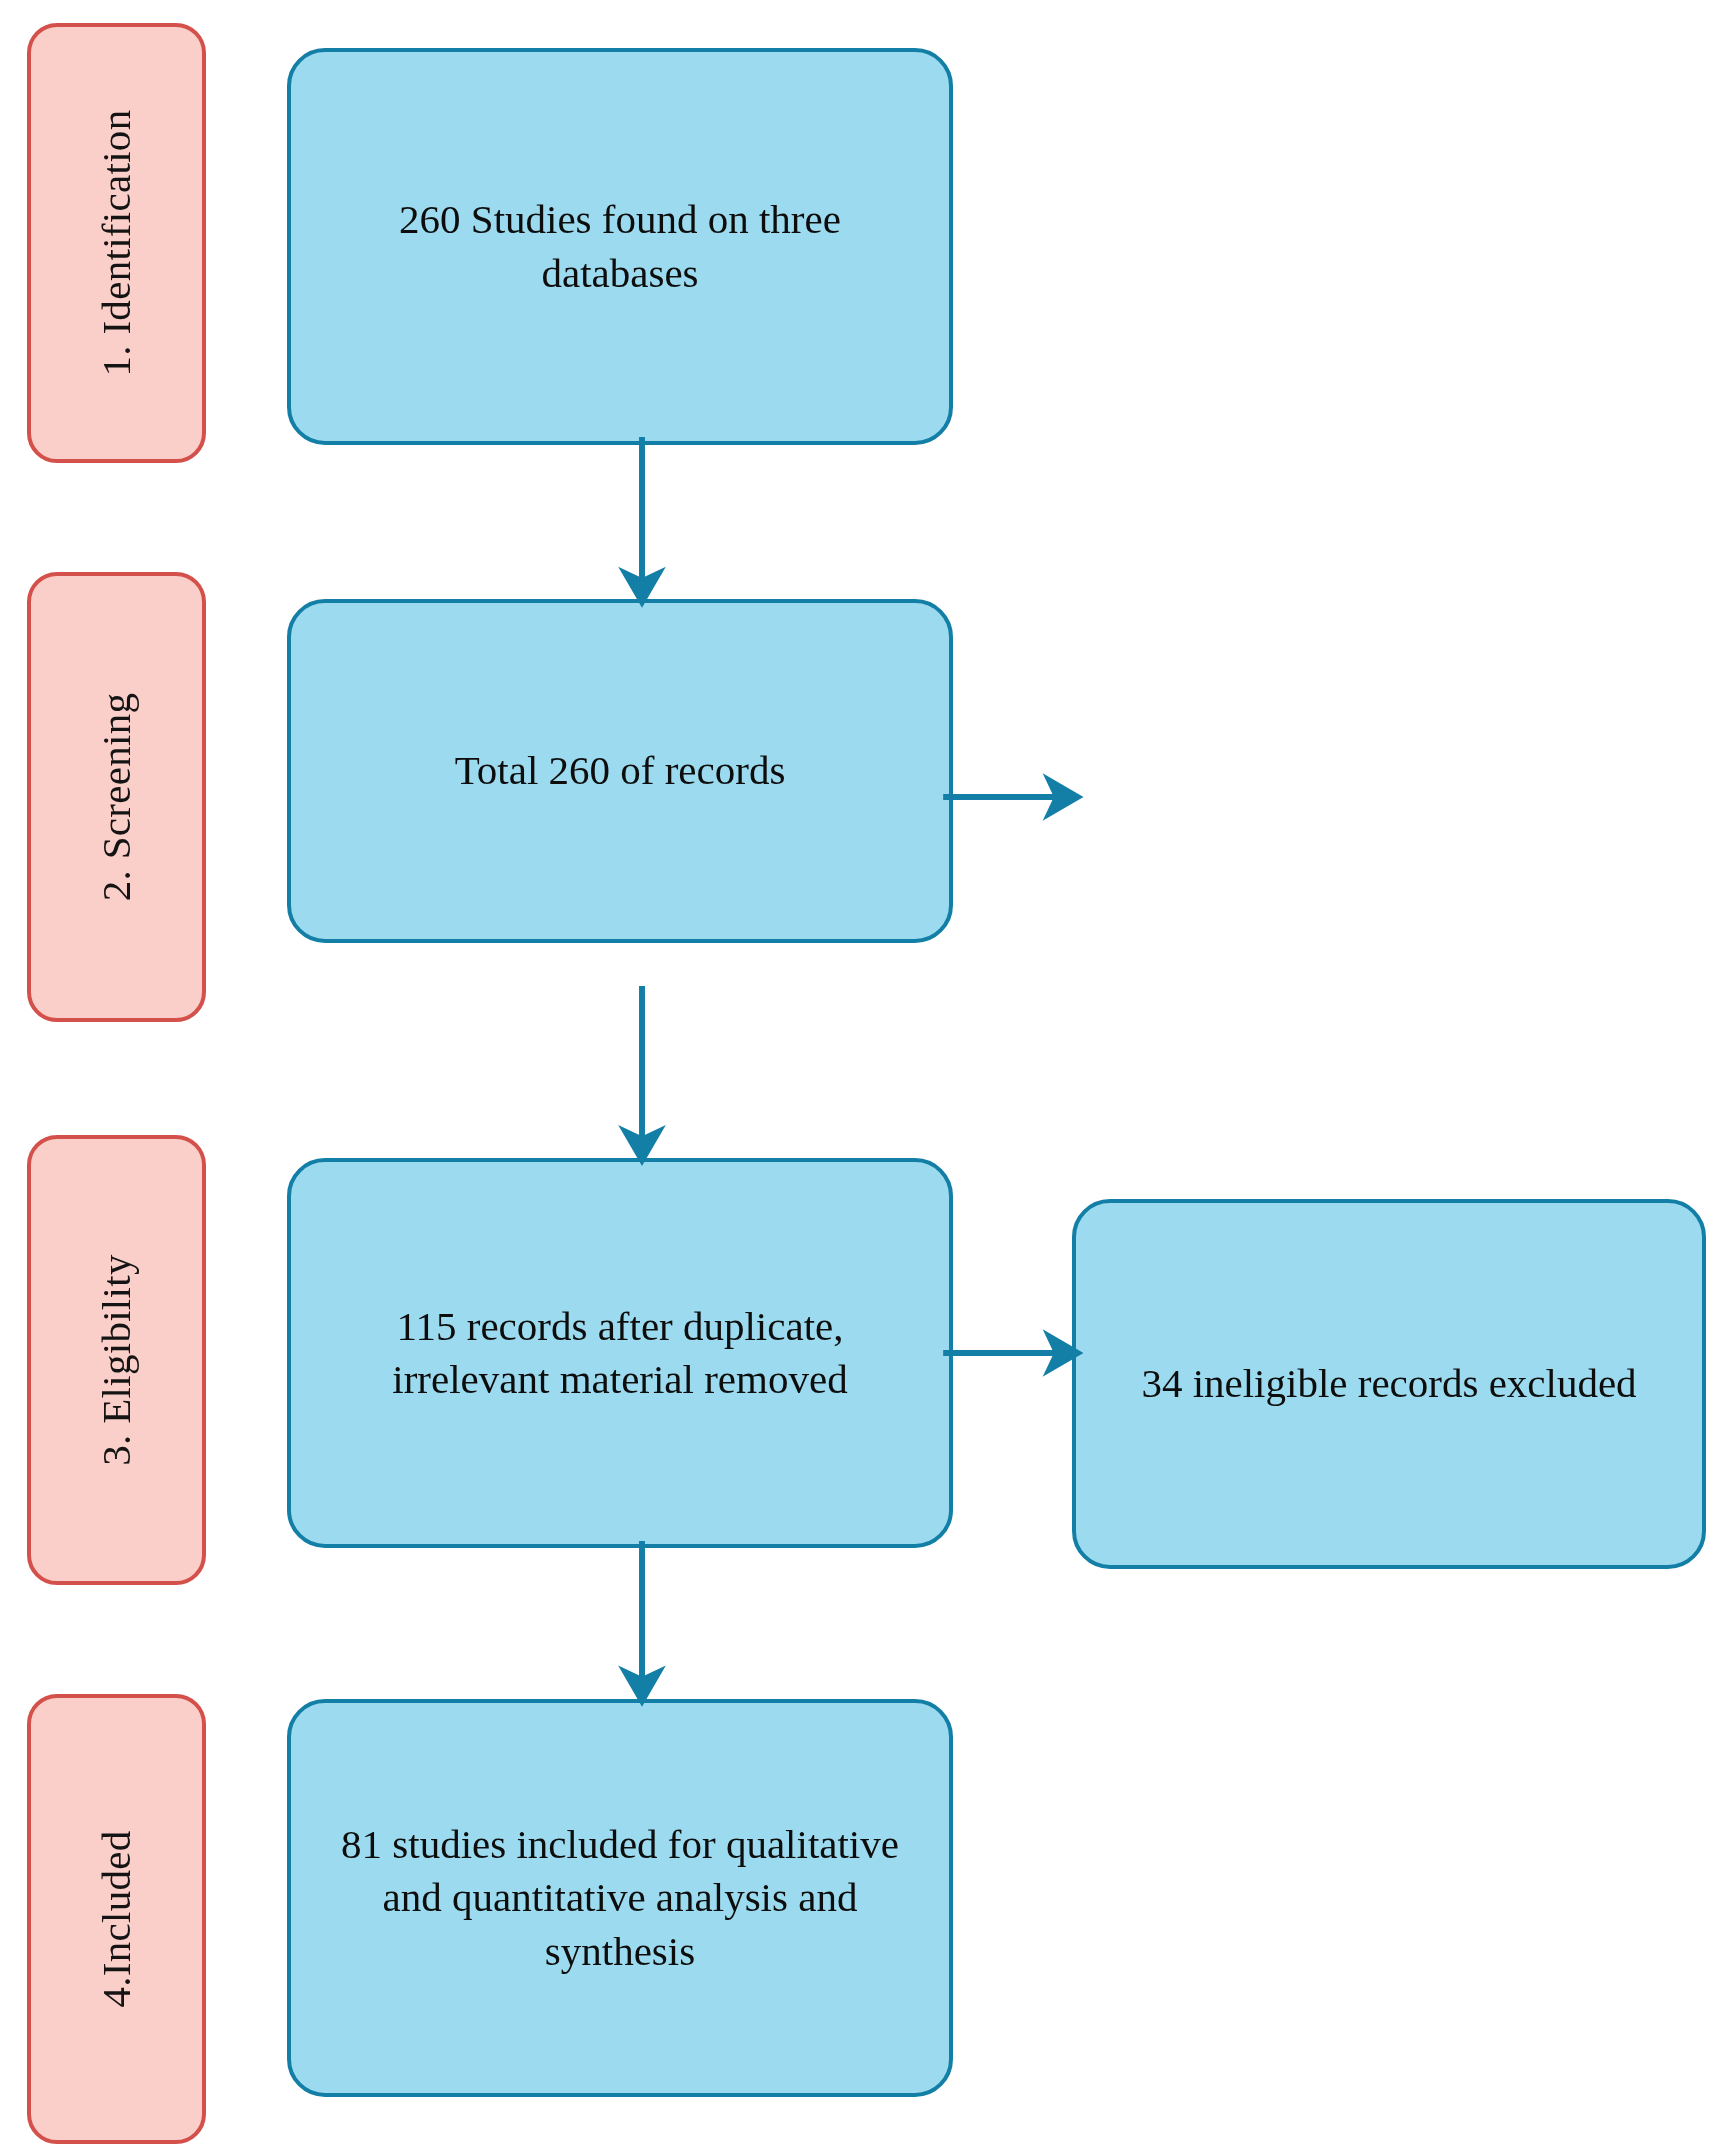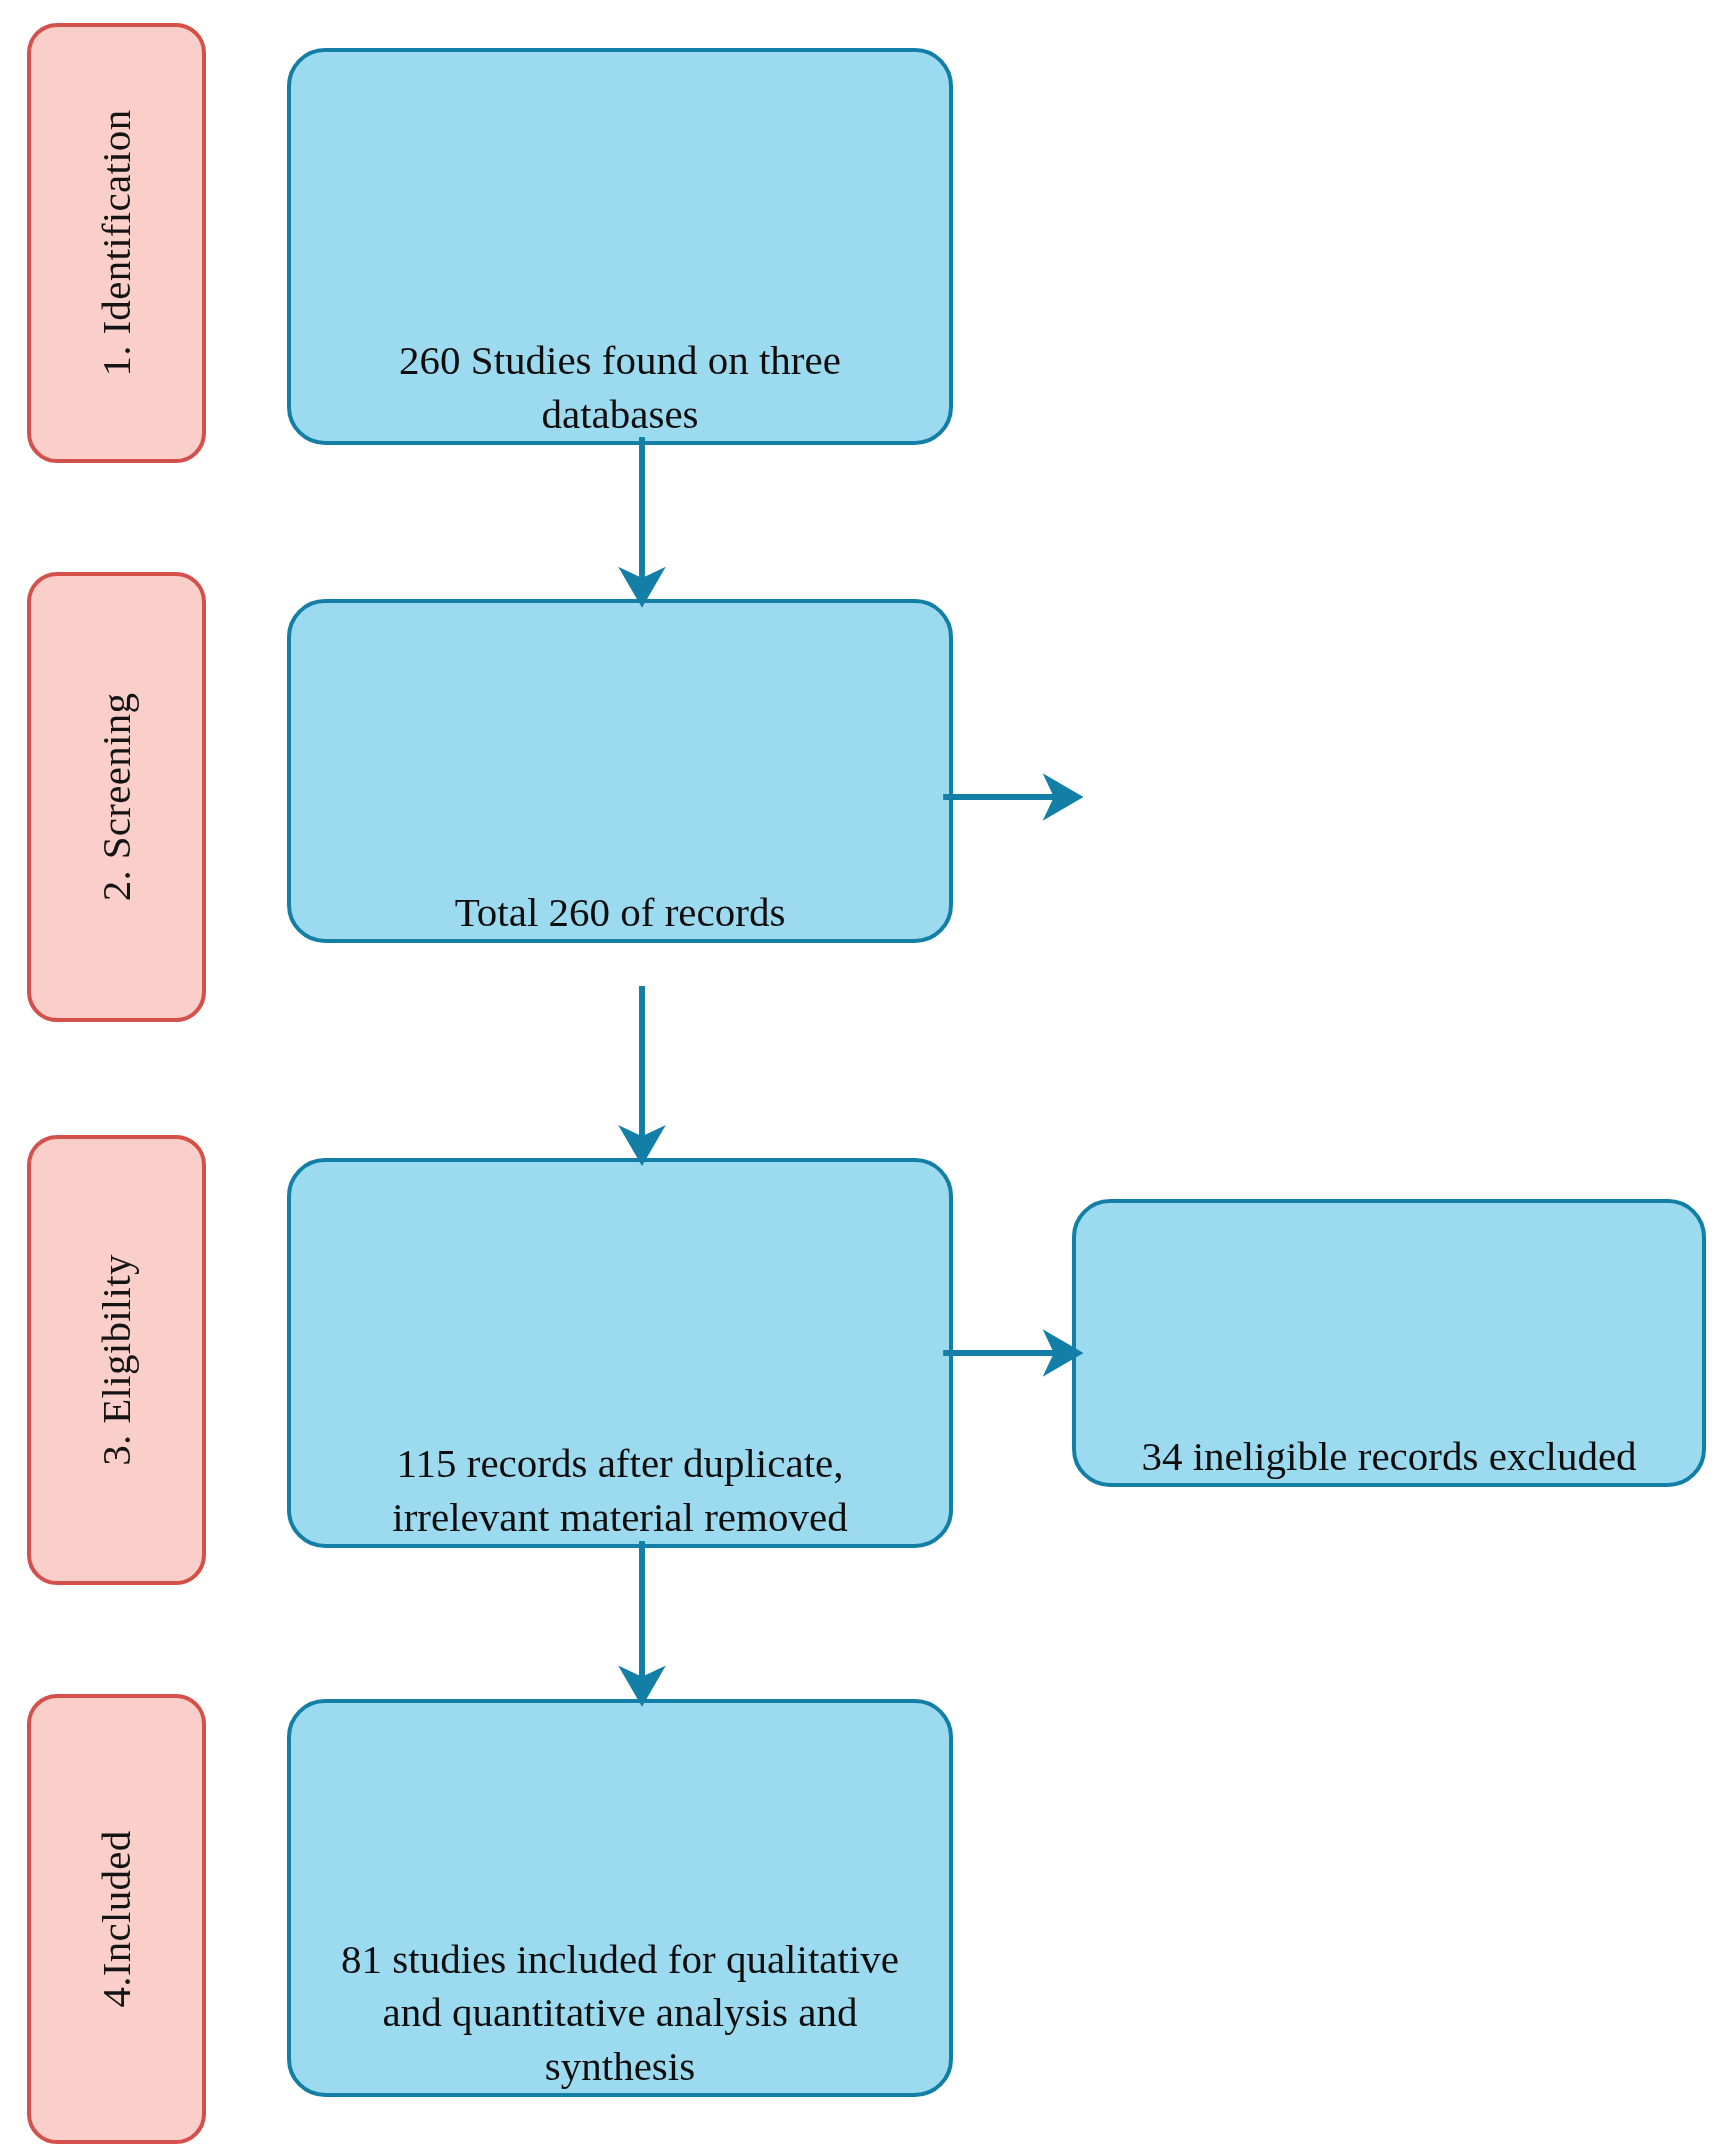--- a/index.html
+++ b/index.html
@@ -28,36 +28,36 @@
   #stage-3{top:1135px;height:450px;}
   #stage-4{top:1694px;height:450px;}
 
   
   .node{
     position:absolute;
     background:#9CDBEF;
     border:4.6px solid #137FA6;
     border-radius:38px;
     box-sizing:border-box;
-    display:flex;align-items:flex-end;justify-content:center;
+    display:flex;align-items:center;justify-content:center;
     text-align:center;
     color:#0d0d0d;
     font-size:41px;
     line-height:1.30;
     padding:0 36px;
   }
   .node .txt{white-space:pre-line;}
 
   #node-identified{left:287px;top:48px;width:666px;height:397px;}
   #node-screened  {left:287px;top:599px;width:666px;height:344px;}
   #node-eligible  {left:287px;top:1158px;width:666px;height:390px;font-family:Liberation Serif, serif;}
   #node-included  {left:287px;top:1699px;width:666px;height:398px;}
 
   #node-excluded-dup {left:1072px;top:640px; width:634px;height:306px;}
-  #node-excluded-inel{left:1072px;top:1199px;width:634px;height:288px;}
+  #node-excluded-inel{left:1072px;top:1199px;width:634px;height:370px;}
 
   
   .arrow{position:absolute;pointer-events:none;}
   #arrow-ident-screen{left:569px;top:437px;width:146px;height:172px;}
   #arrow-screen-elig {left:569px;top:986px;width:146px;height:182px;}
   #arrow-elig-incl   {left:569px;top:1541px;width:146px;height:167px;}
   #arrow-screen-excl {left:943px;top:741px;width:142px;height:112px;}
   #arrow-elig-excl   {left:943px;top:1297px;width:142px;height:112px;}
 </style>
 </head>

